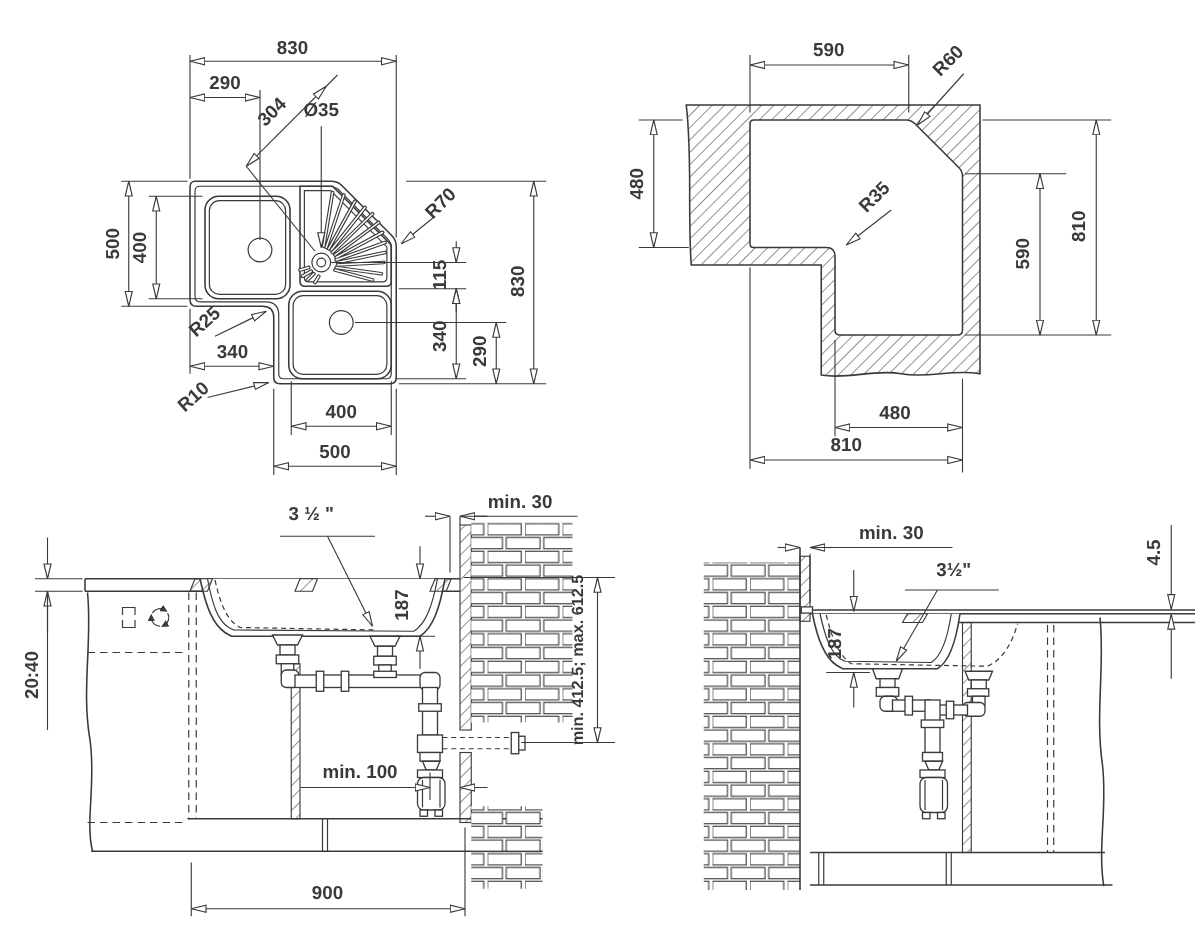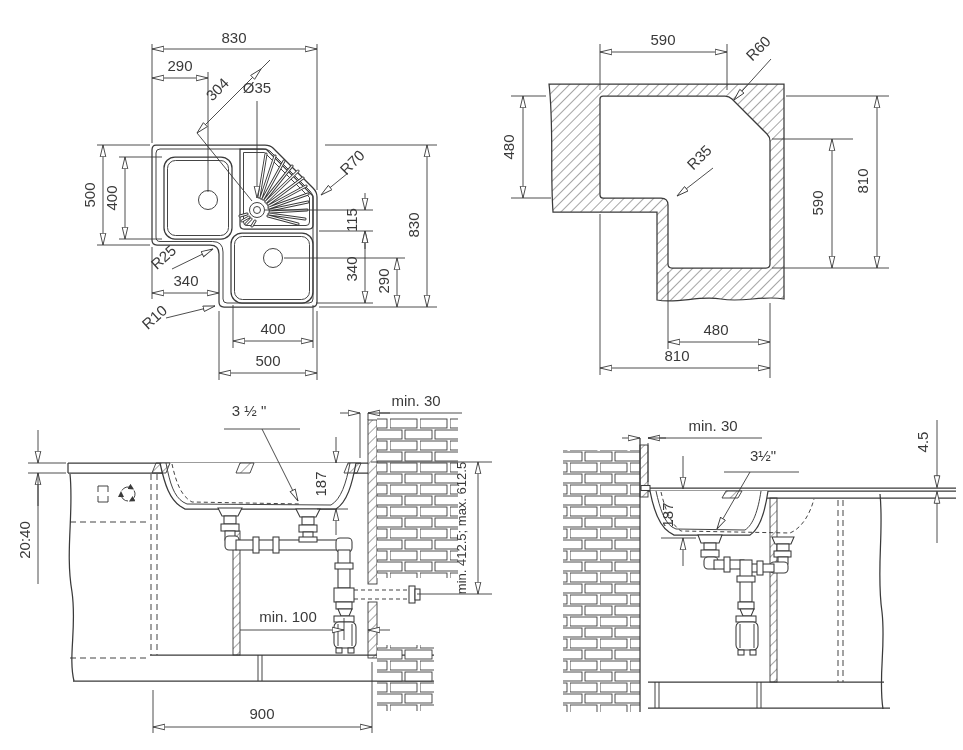--- a/index.html
+++ b/index.html
@@ -1,16 +1,16 @@
 <!DOCTYPE html>
 <html><head>
 <meta charset="utf-8">
 <style>
   html,body{margin:0;padding:0;background:#fff;}
-  .canvas{width:963px;height:750px;background:#fff;position:relative;overflow:hidden;}
+  .canvas{width:963px;height:750px;background:#fff;position:relative;overflow:hidden;font-weight:bold;}
   svg text{fill:#3a3a3a;font-family:"Liberation Sans",sans-serif;font-size:15px;}
   svg text.sm{font-size:13px;}
   .ol{stroke:#3a3a3a;stroke-width:1.25;fill:none;}
   .o2{stroke:#3a3a3a;stroke-width:0.95;fill:none;}
   .dl{stroke:#3a3a3a;stroke-width:0.9;fill:none;}
   .dash{stroke-dasharray:6,4;}
   .dash2{stroke-dasharray:4,3;}
   .wf{fill:#fff;stroke:#3a3a3a;stroke-width:1.05;}
   .hq{fill:url(#hatch);stroke:#3a3a3a;stroke-width:0.9;}
 </style>

